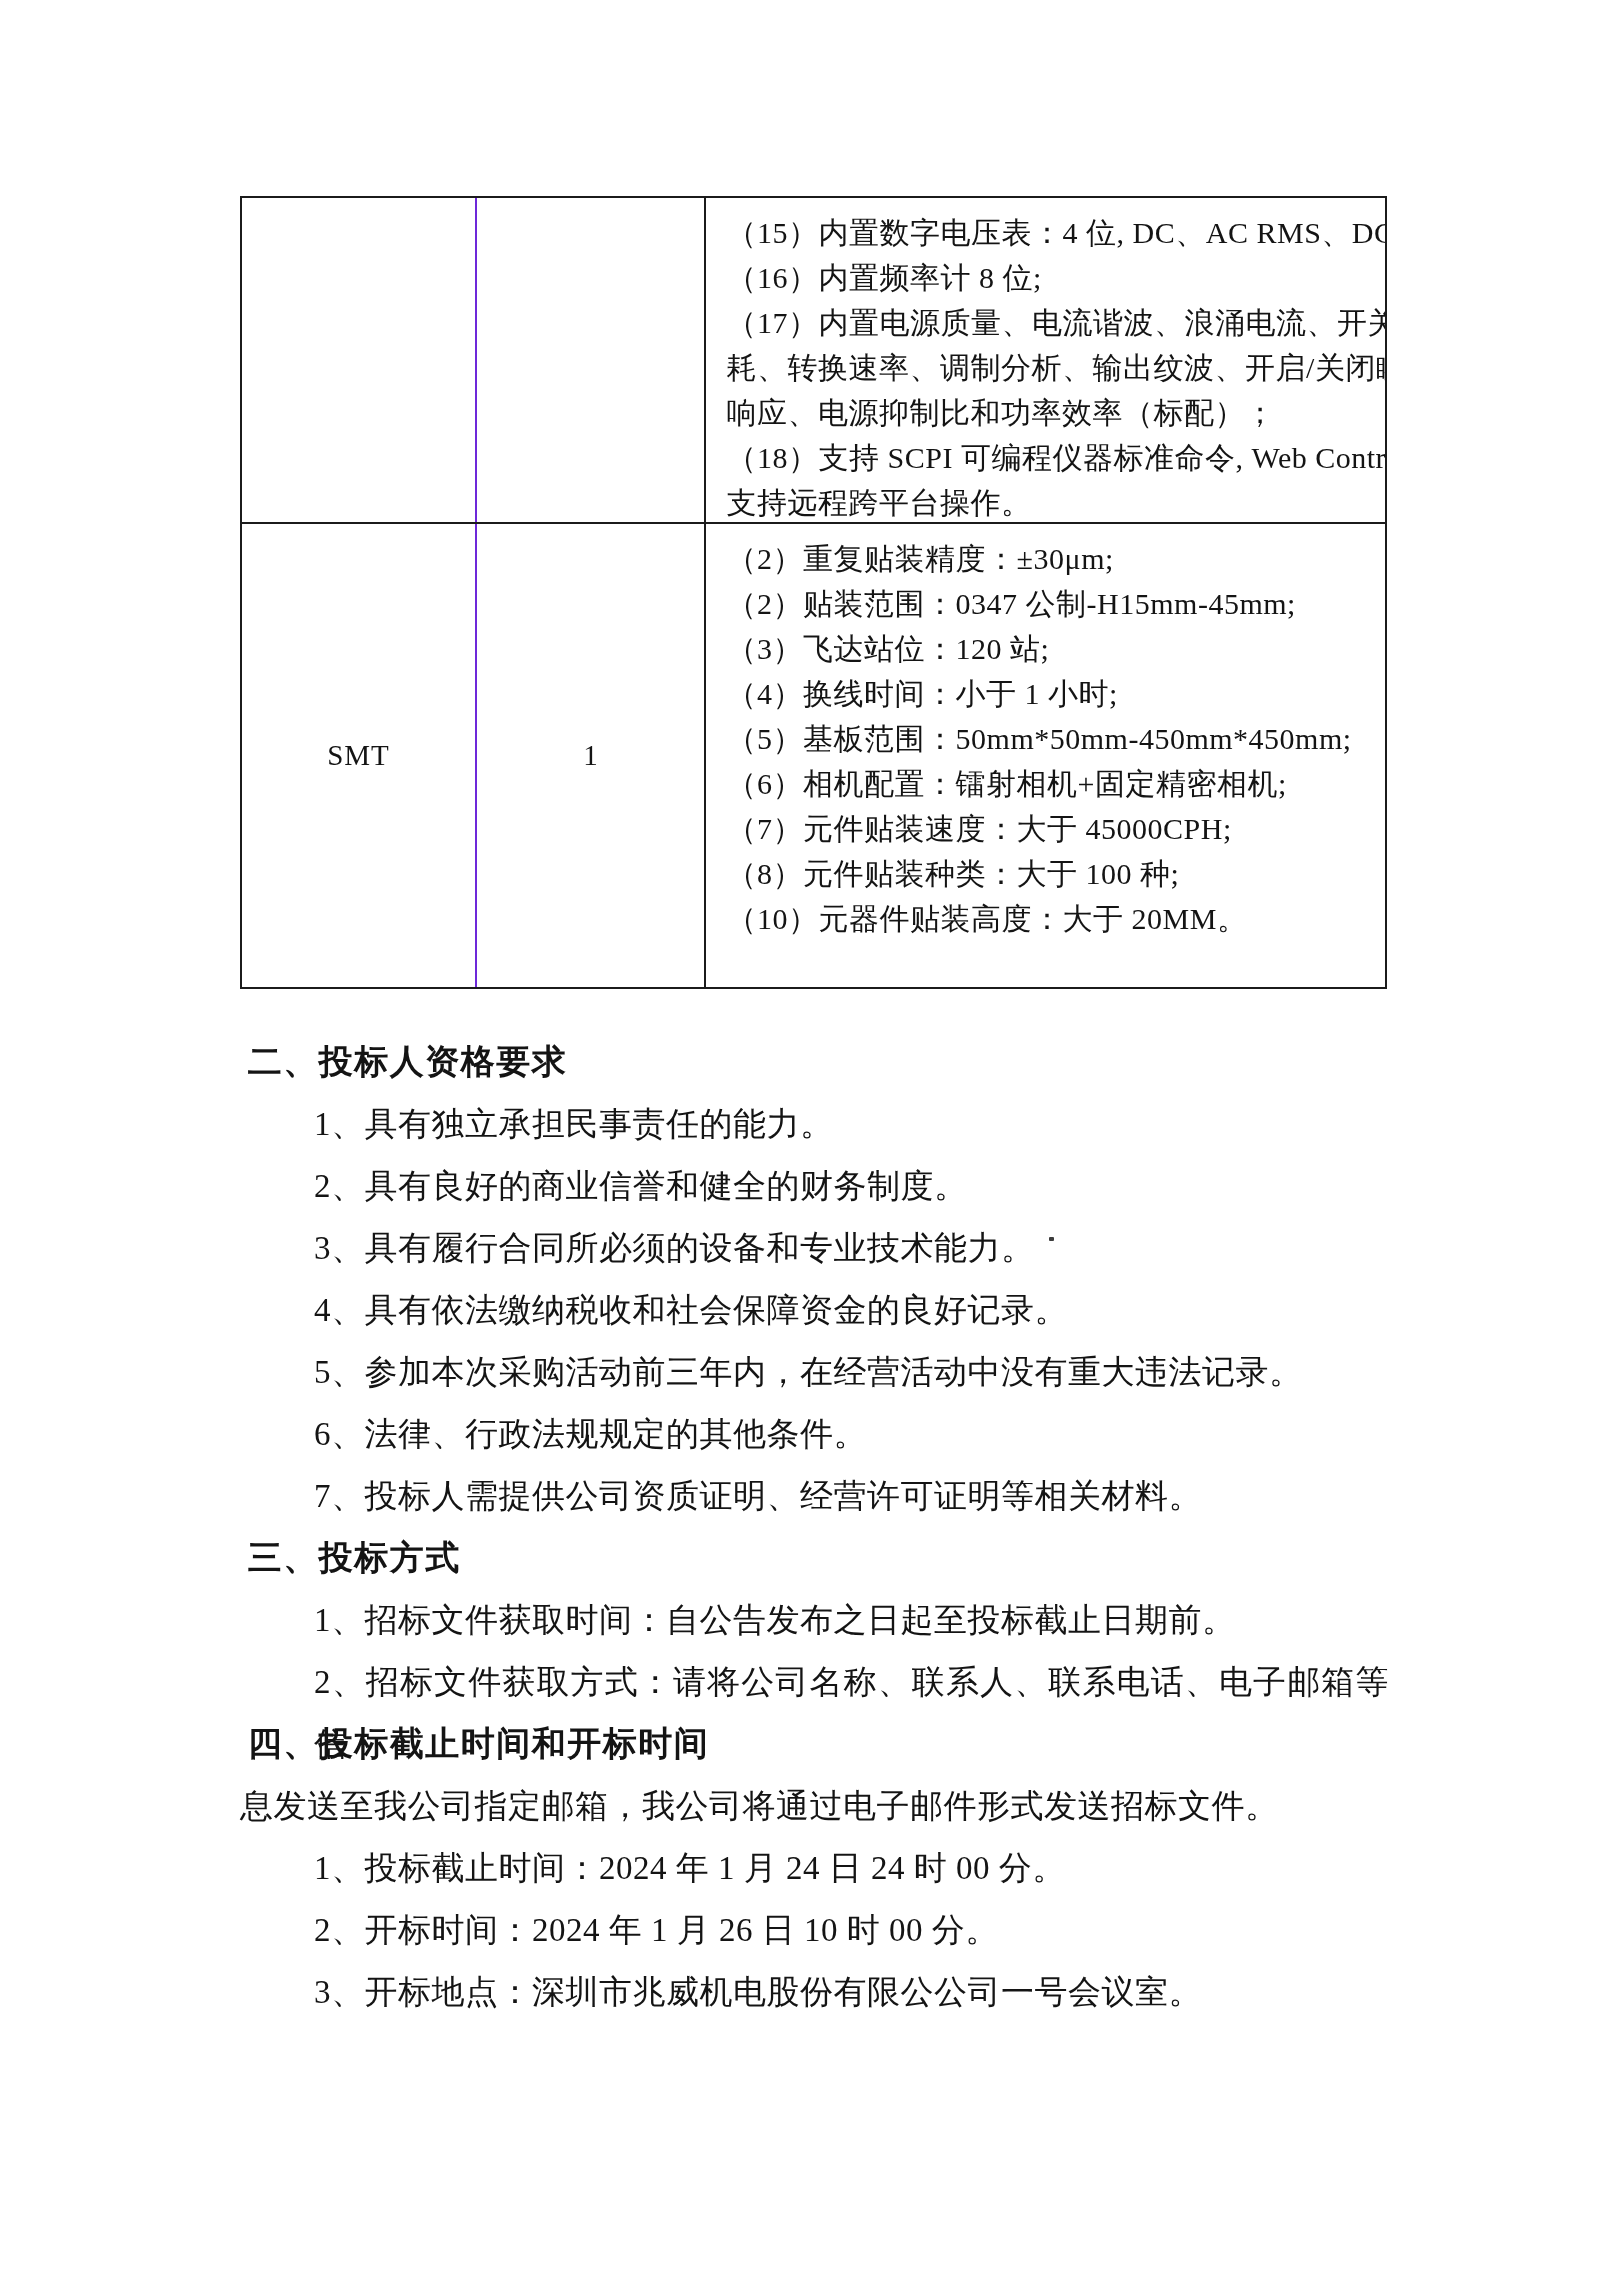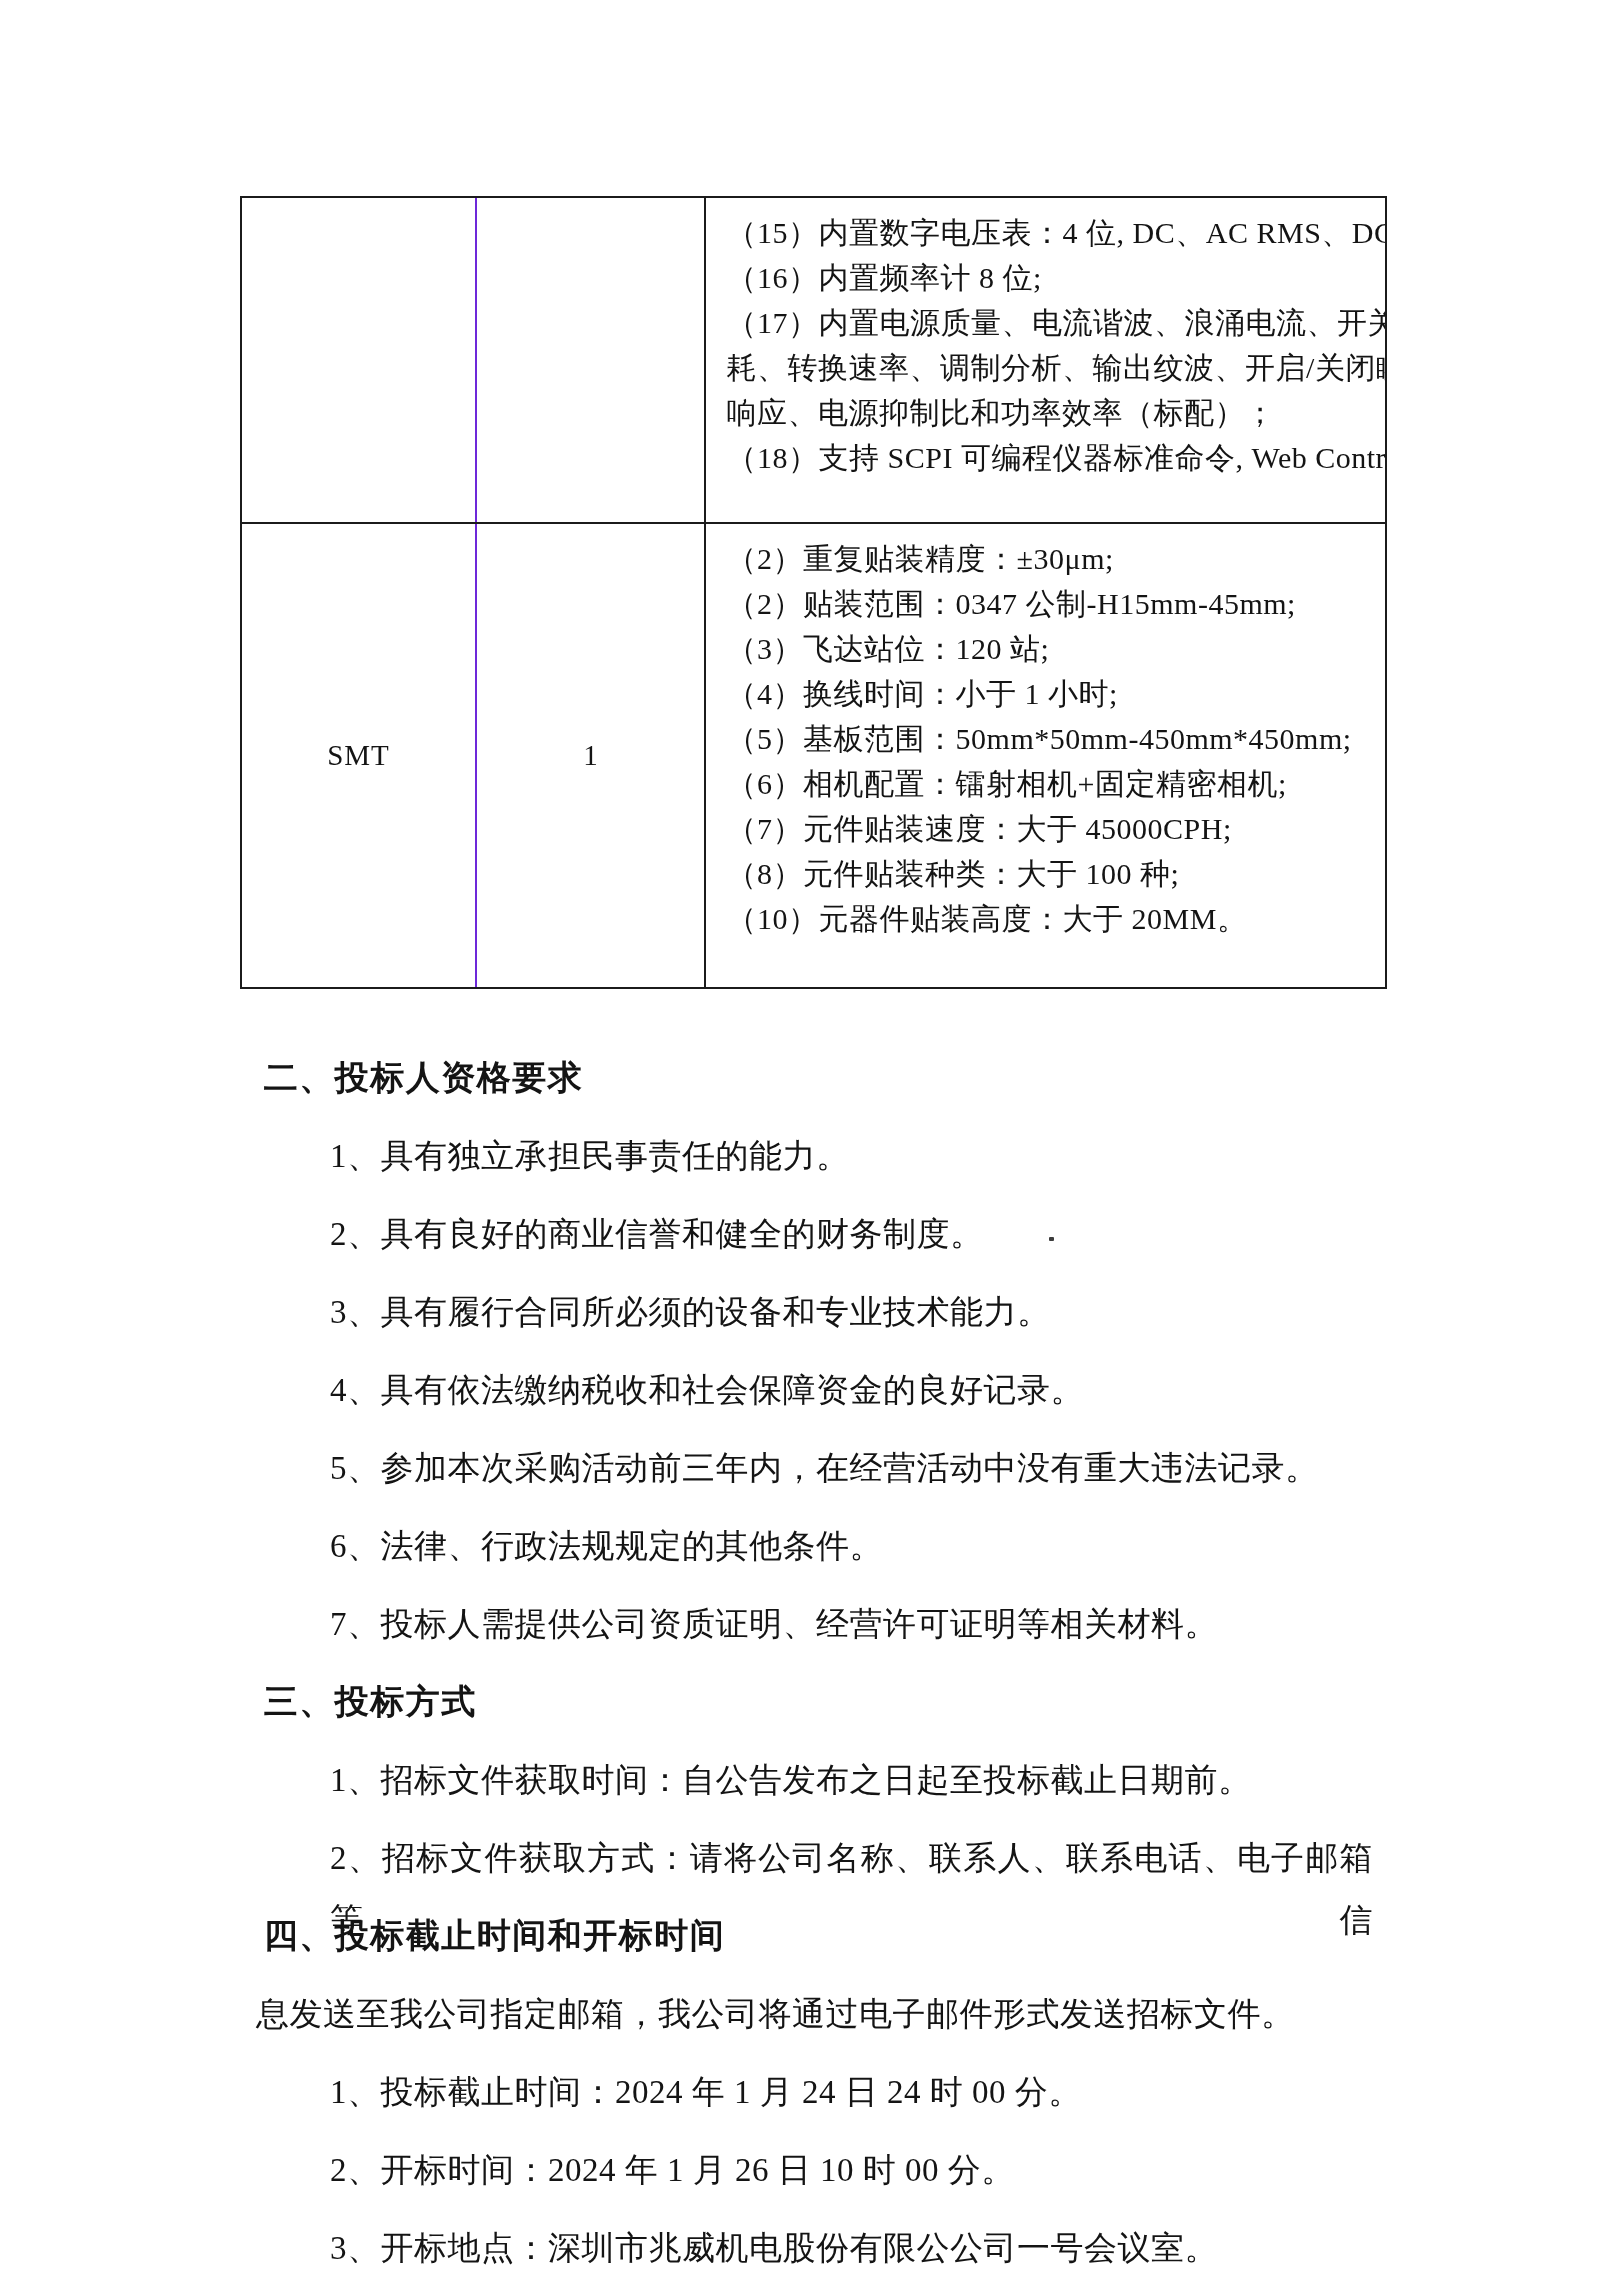--- a/index.html
+++ b/index.html
@@ -33,21 +33,21 @@
     font-size:29px;
   }
   .c3{flex:1;padding:11.8px 7.8px 0 20.6px;overflow:hidden;}
   .tline{
     margin:0;font-size:30px;line-height:45px;
     white-space:nowrap;letter-spacing:0.5px;
   }
   
   .body-text{position:absolute;left:240px;top:1031px;width:1149px;}
   .bline{
-    margin:16px;height:62px;line-height:62px;
+    margin:0;height:62px;line-height:62px;
     font-size:33px;white-space:nowrap;letter-spacing:0.5px;
   }
   .heading{font-weight:bold;padding-left:7.8px;font-size:34px;letter-spacing:1.5px;}
   .item{padding-left:74px;}
   .item-justify{
     padding-left:74px;white-space:normal;
     text-align:justify;text-align-last:justify;
   }
   .flush{padding-left:0;}
   
@@ -66,20 +66,21 @@
     <div class="trow row-a">
       <div class="cell c1"></div>
       <div class="cell c2"></div>
       <div class="cell c3">
           <p class="tline">（15）内置数字电压表：4 位, DC、AC RMS、DC+AC RMS;</p>
           <p class="tline">（16）内置频率计 8 位;</p>
           <p class="tline">（17）内置电源质量、电流谐波、浪涌电流、开关损</p>
           <p class="tline">耗、转换速率、调制分析、输出纹波、开启/关闭瞬变</p>
           <p class="tline">响应、电源抑制比和功率效率（标配）；</p>
           <p class="tline">（18）支持 SCPI 可编程仪器标准命令, Web Control</p>
+          <p class="tline">支持远程跨平台操作。</p>
         </div>
     </div>
 
     <div class="trow row-b">
       <div class="cell c1">SMT</div>
       <div class="cell c2">1</div>
       <div class="cell c3">
           <p class="tline">（2）重复贴装精度：±30μm;</p>
           <p class="tline">（2）贴装范围：0347 公制-H15mm-45mm;</p>
           <p class="tline">（3）飞达站位：120 站;</p>

